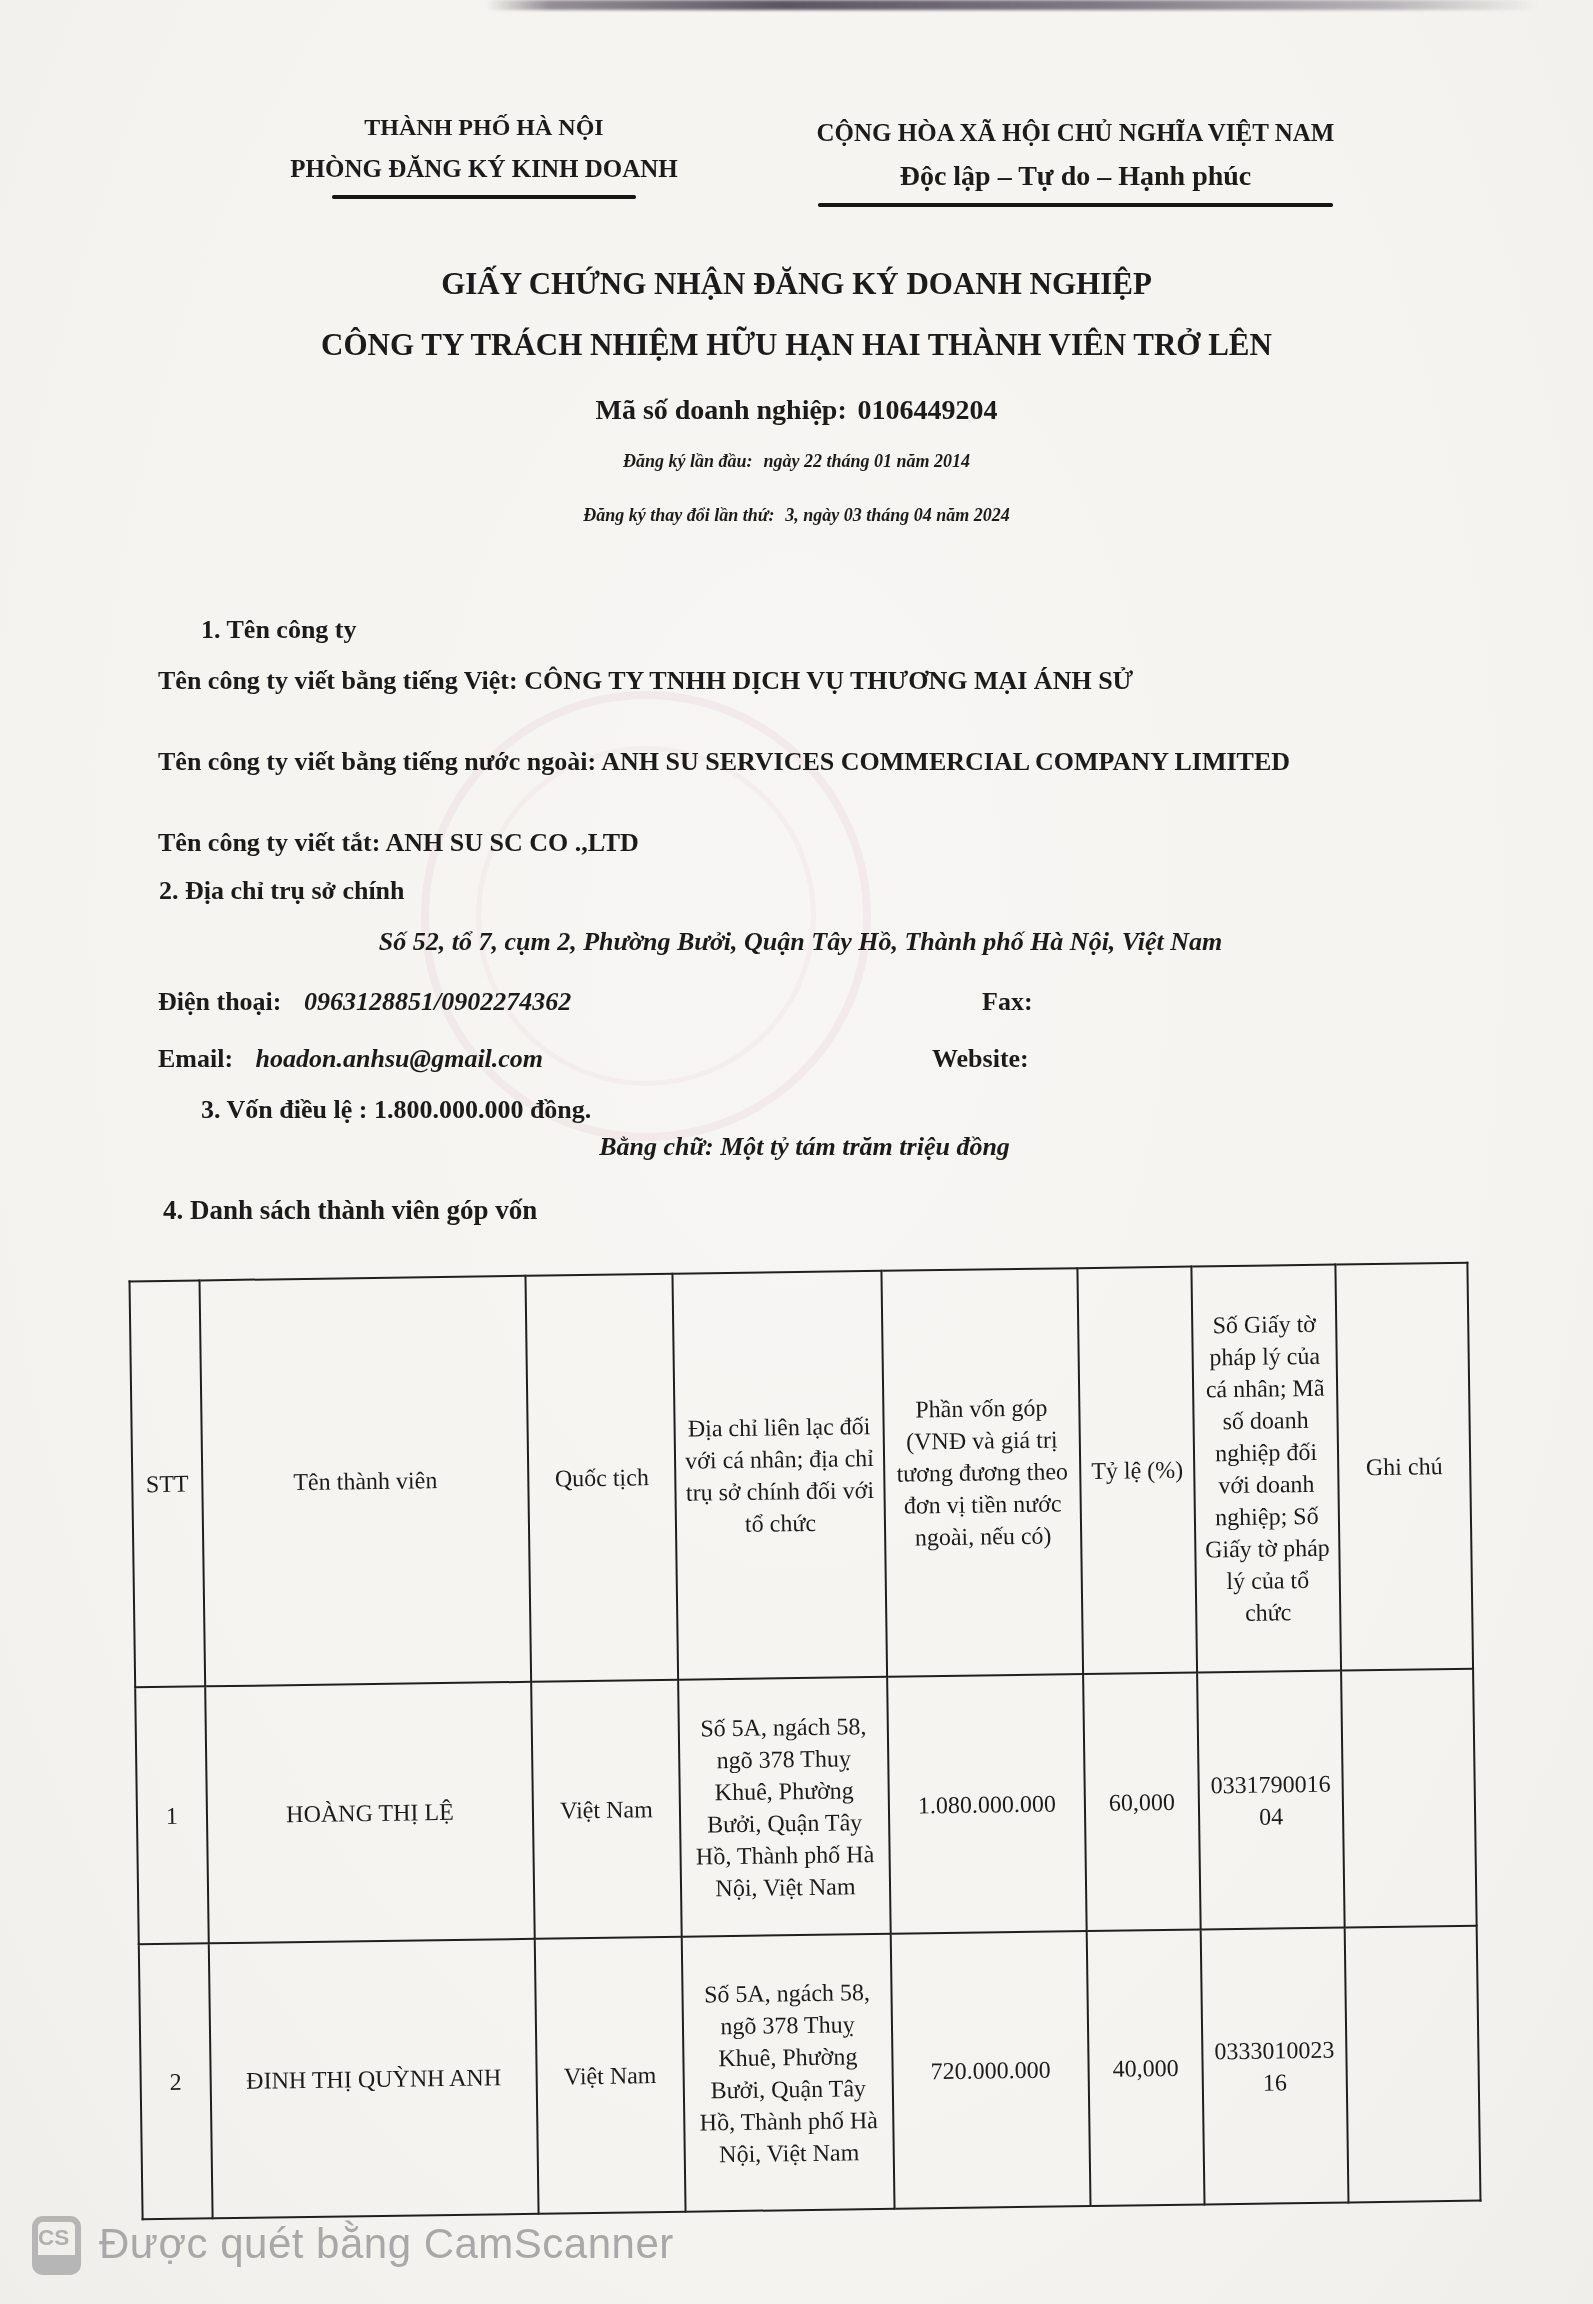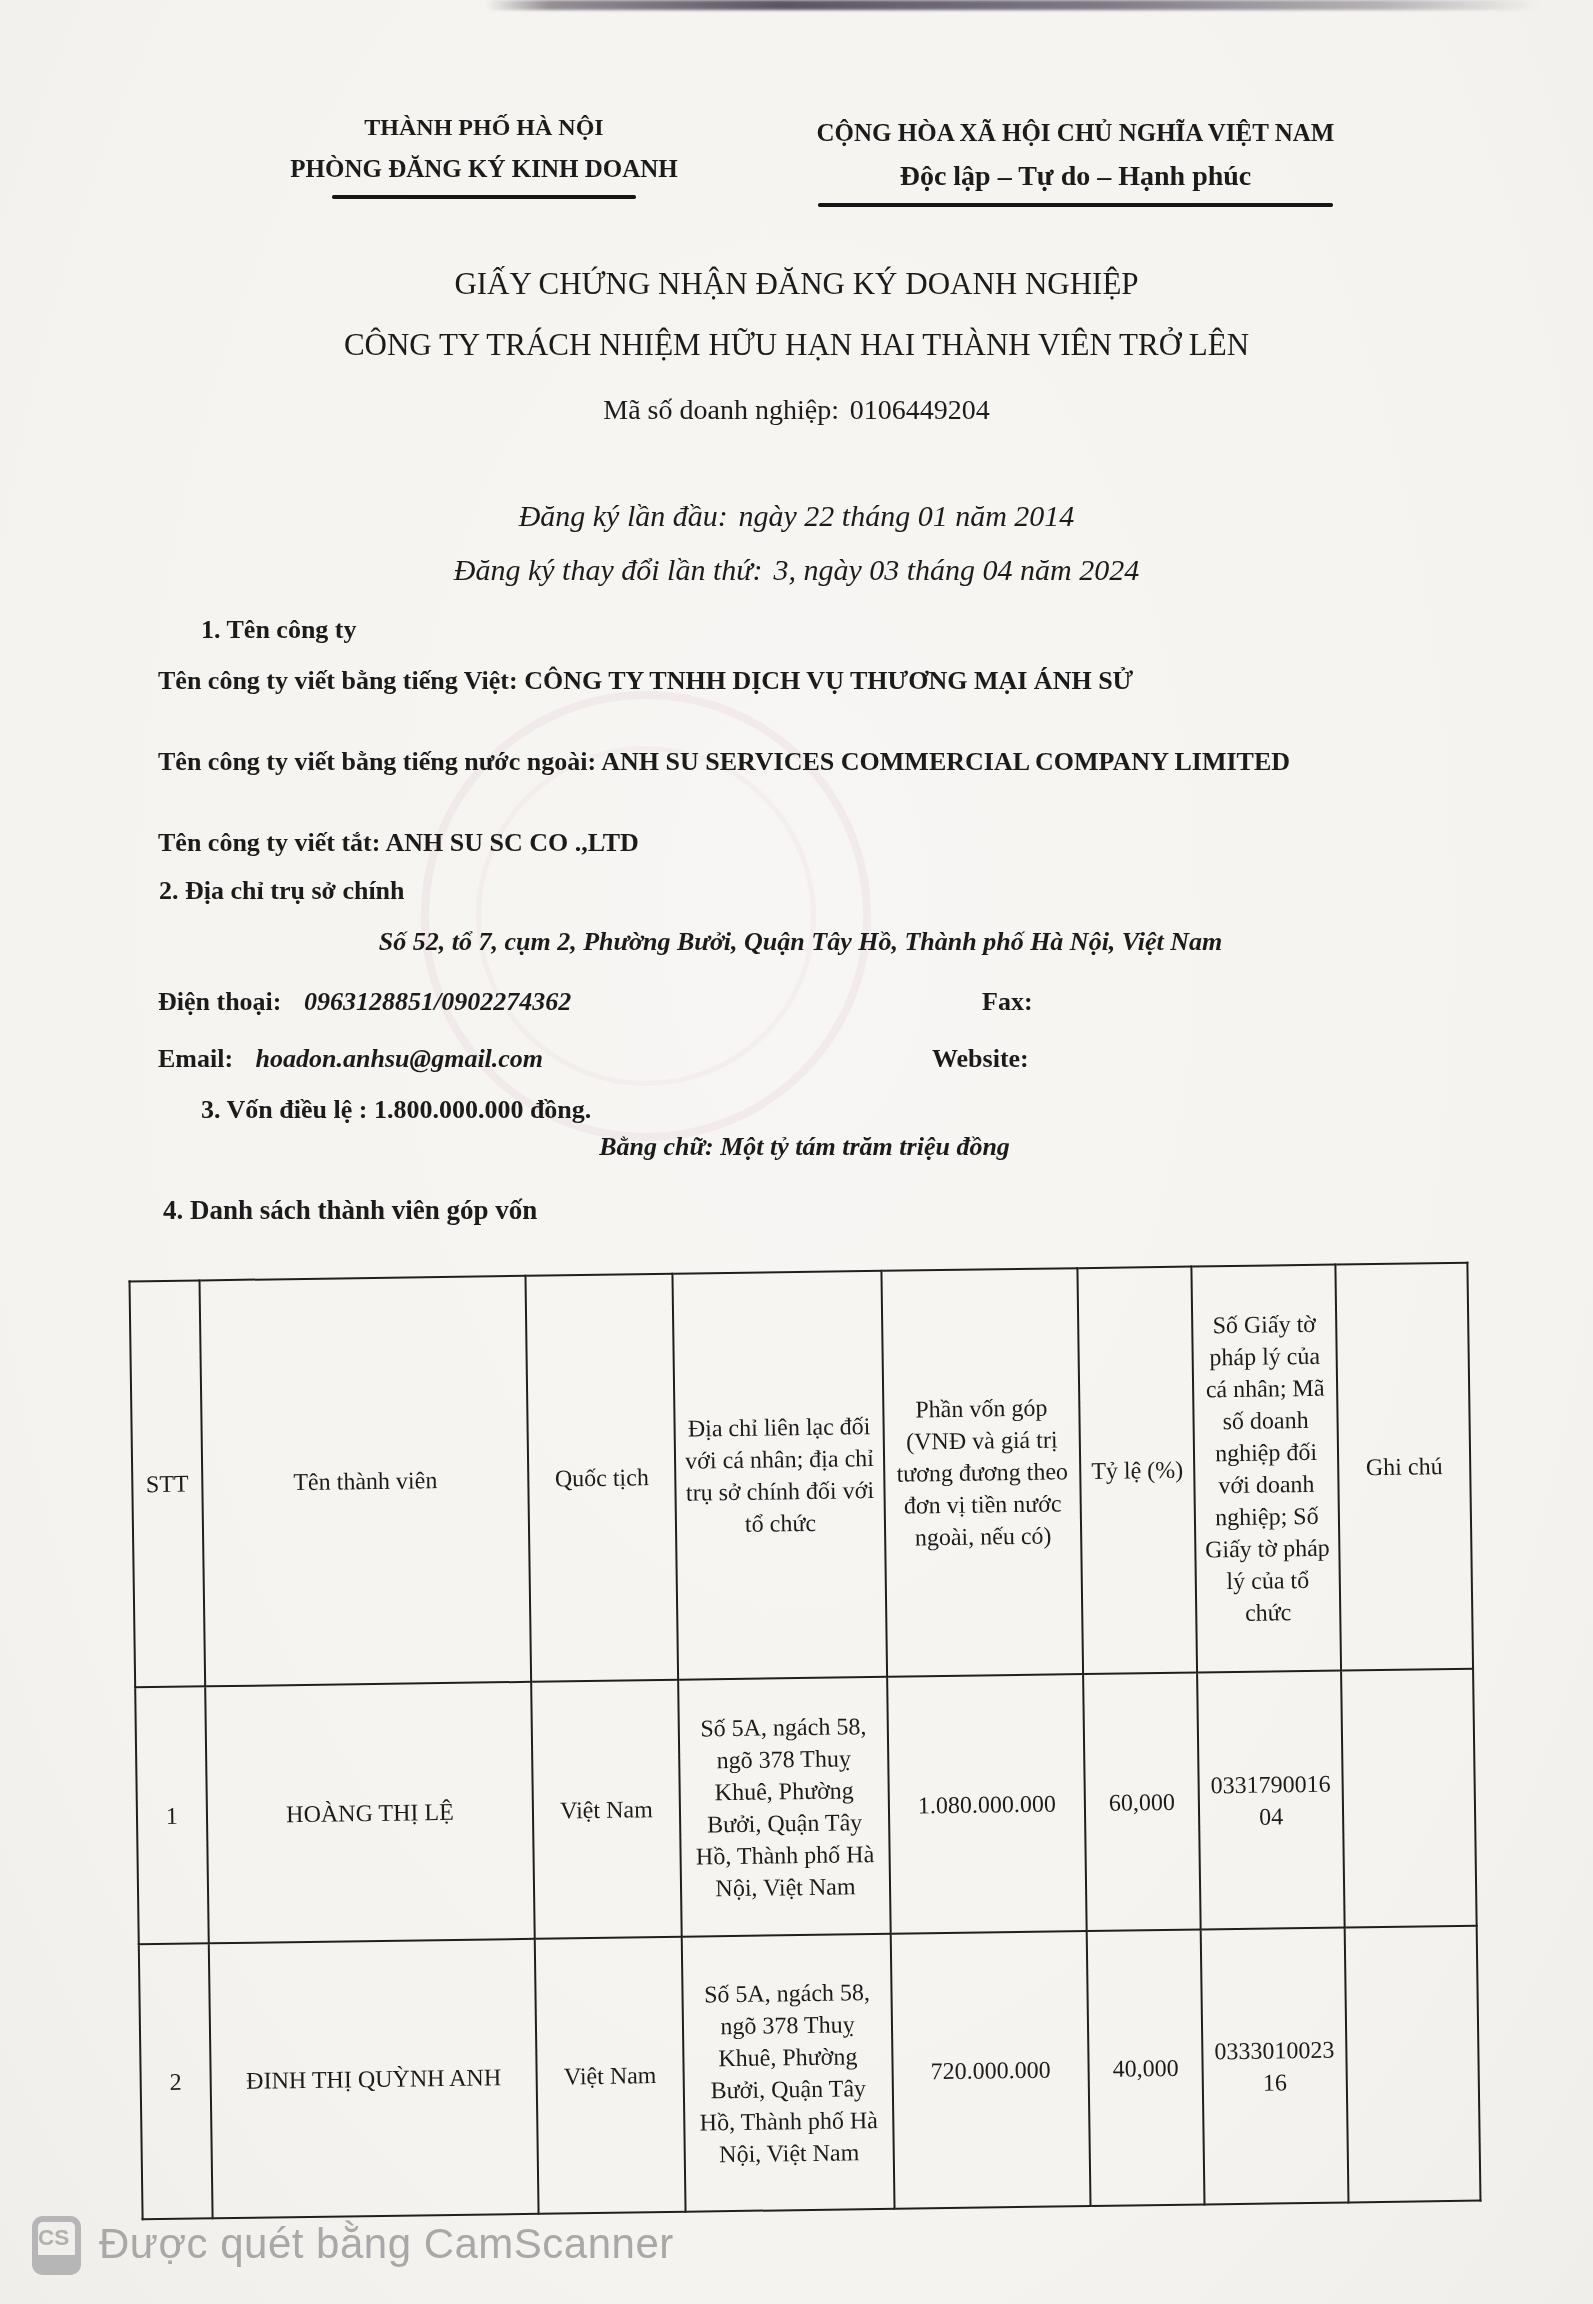--- a/index.html
+++ b/index.html
@@ -22,25 +22,25 @@
   
   .org-left{left:250px;top:106px;width:468px;text-align:center;font-weight:700;font-size:24px;line-height:42px;}
   .org-left .l3{font-size:25px;}
   .org-right{left:765px;top:112px;width:621px;text-align:center;font-weight:700;}
   .org-right .l1{font-size:25px;line-height:41px;}
   .org-right .l2{font-size:28px;line-height:45px;}
   .rule{height:4.5px;background:#161616;border-radius:1.8px;margin:4.5px auto 0;}
   .rule-left{width:304px;}
   .rule-right{width:515px;}
   
-  .cline{left:0;width:1593px;text-align:center;font-weight:400;}
+  .cline{left:0;width:1593px;text-align:center;font-weight:700;}
   .t1{top:266px;font-size:31px;}
   .t2{top:327px;font-size:31px;}
   .ms{top:394px;font-size:28px;}
-  .rg{font-size:30px;font-style:italic;margin-top:48px;}
+  .rg{font-size:18px;font-style:italic;}
   .rg1{top:451px;}
   .rg2{top:505px;}
   .gap{margin-left:10.8px;}
   
   .h-sec{font-size:26px;font-weight:700;}
   .body-p{font-size:26px;font-weight:700;line-height:41px;width:1283px;}
   .ital{font-style:italic;text-align:center;}
   .val-it{font-style:italic;margin-left:16px;}
   .fax-lbl{position:absolute;left:824px;font-weight:700;font-style:normal;}
   .web-lbl{position:absolute;left:774px;font-weight:700;font-style:normal;}

